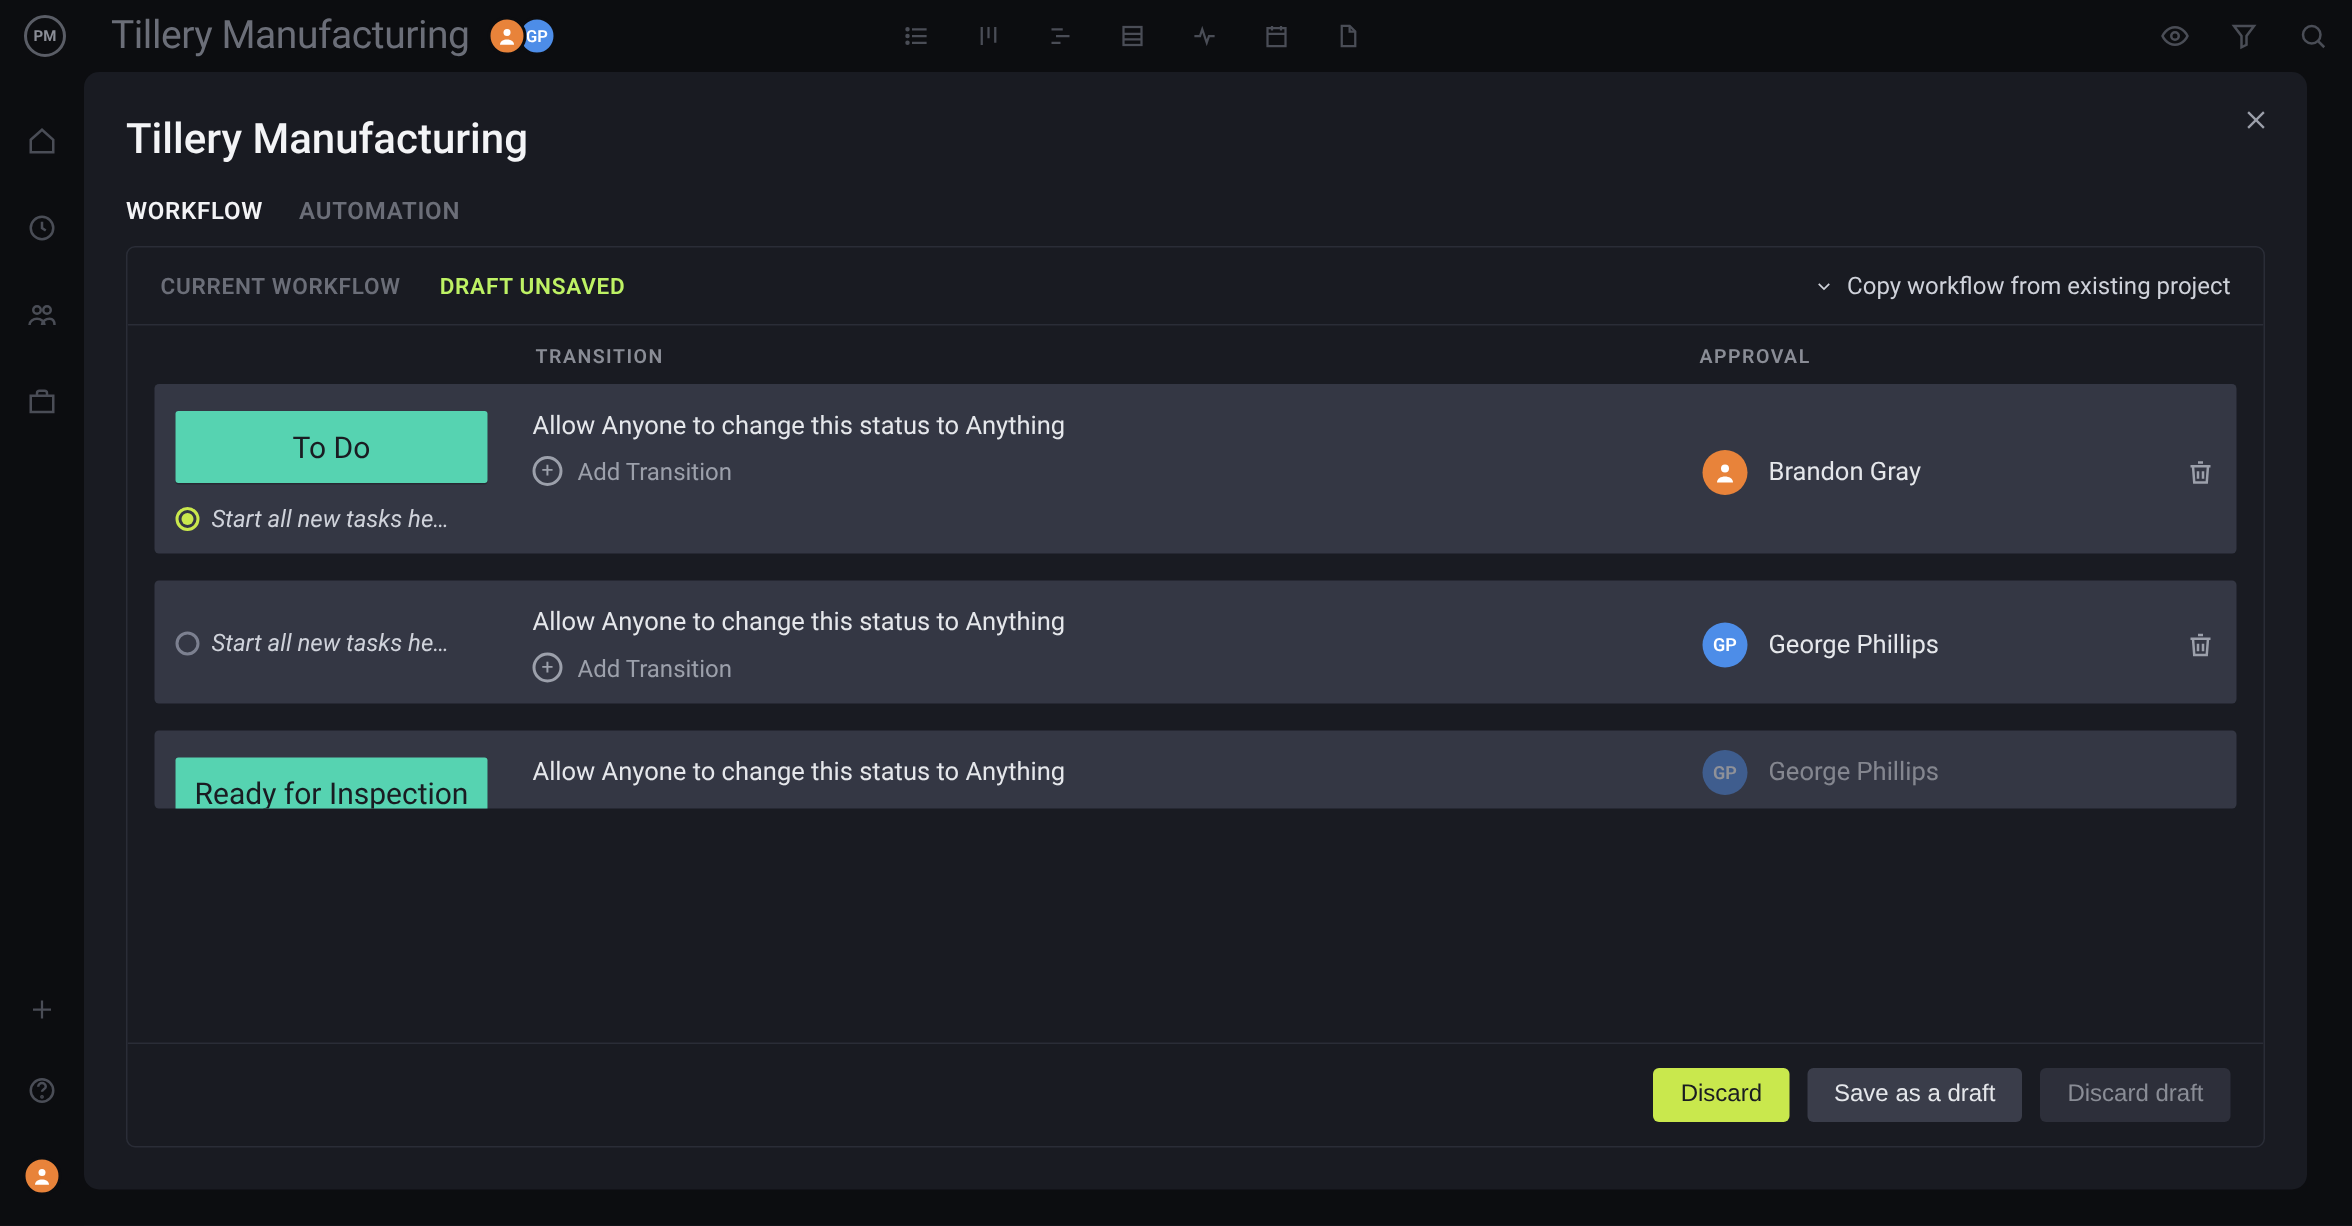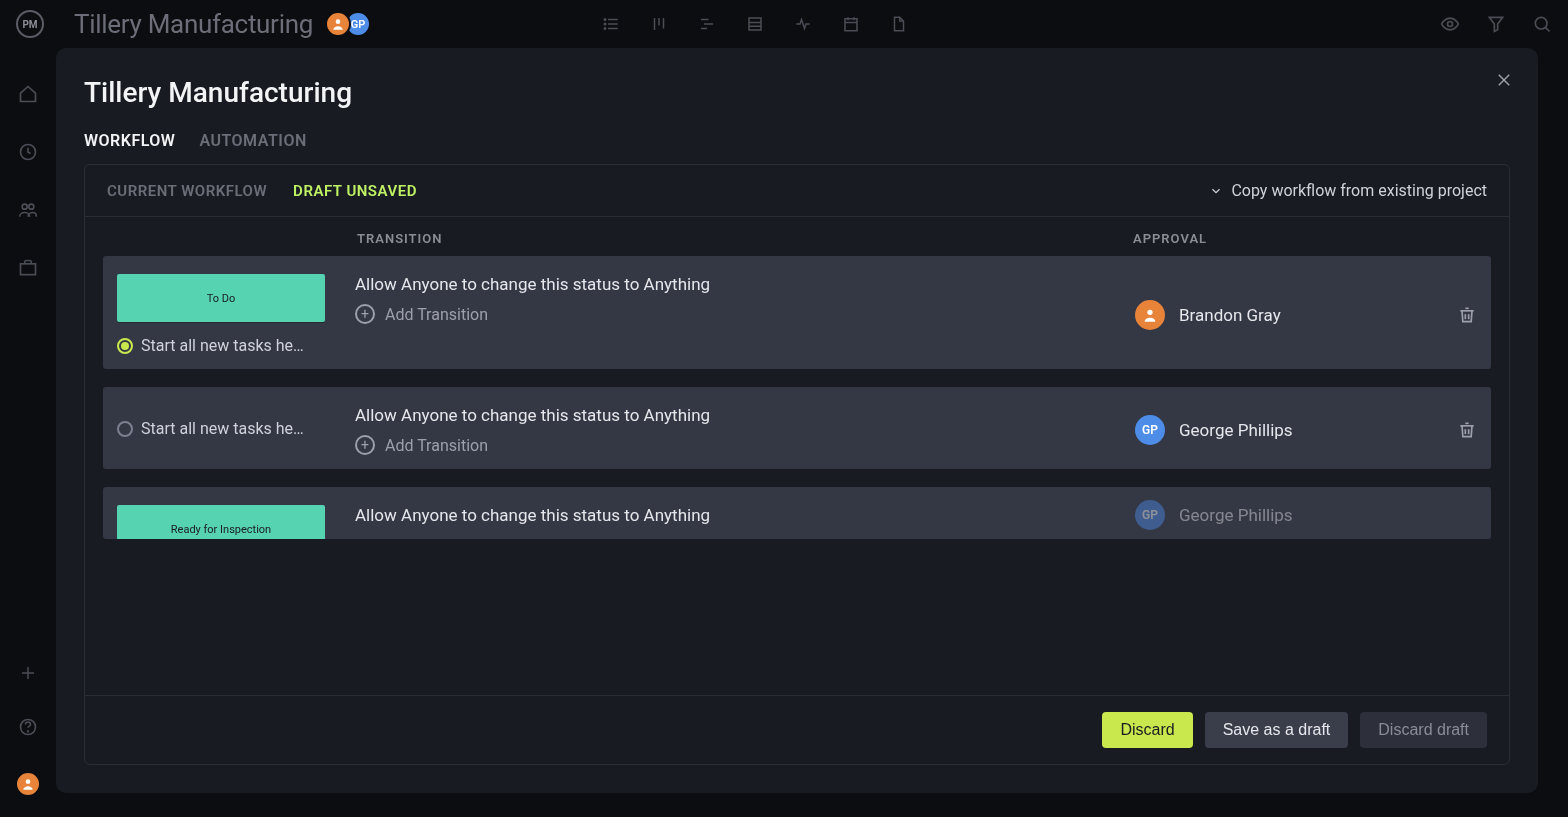--- a/index.html
+++ b/index.html
@@ -195,29 +195,29 @@
   gap: 30px;
 }
 .row-left { width: 208px; flex-shrink: 0; }
 .status-chip {
   height: 48px;
   background: #56d3b1;
   color: #1a1c22;
   display: flex;
   align-items: center;
   justify-content: center;
-  font-size: 11px;
+  font-size: 20px;
   font-weight: 400;
   border-radius: 2px;
   box-shadow: 0 1px 0 rgba(0,0,0,.25);
 }
 .start-row {
   display:flex; align-items:center; gap:8px;
   margin-top:14px;
-  color:#cfd2da; font-size:16px;
+  color:#cfd2da; font-size:16px;font-style:italic;
 }
 .radio {
   width:16px; height:16px; border-radius:50%;
   border:2px solid #7c8090;
   flex-shrink:0;
   display:flex; align-items:center; justify-content:center;
 }
 .radio.on { border-color:#c9e84d; }
 .radio.on::after { content:""; width:8px; height:8px; background:#c9e84d; border-radius:50%; }
 

